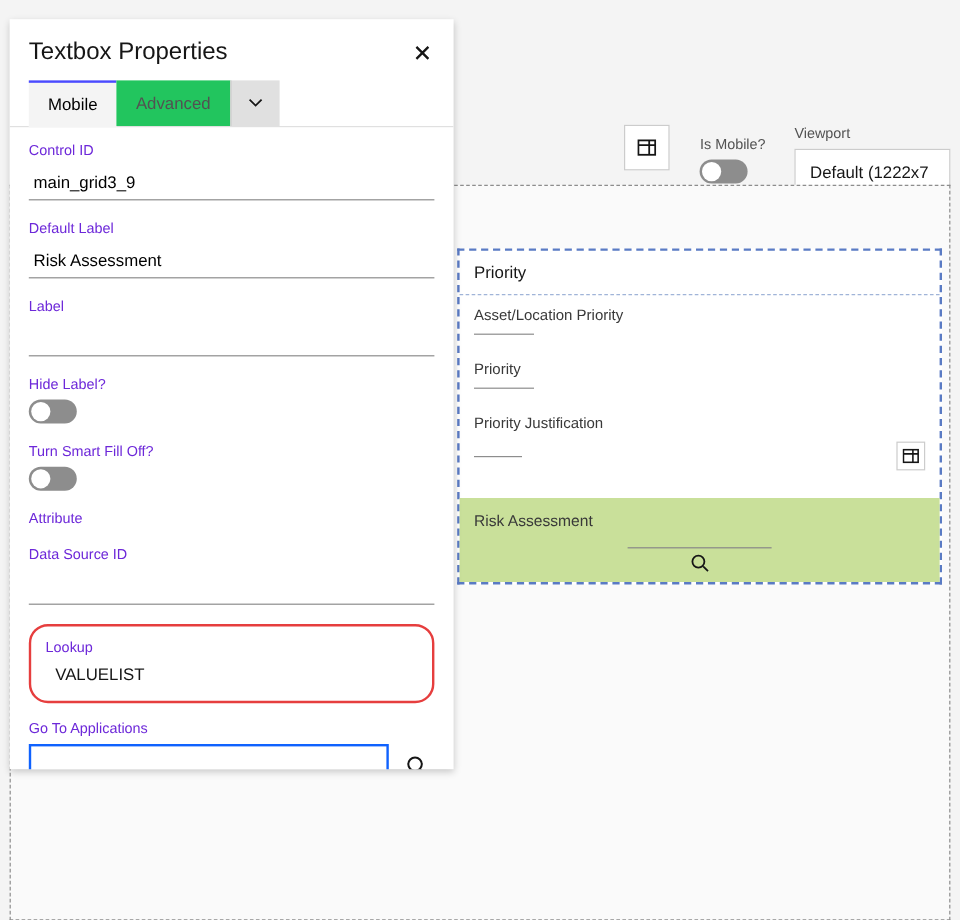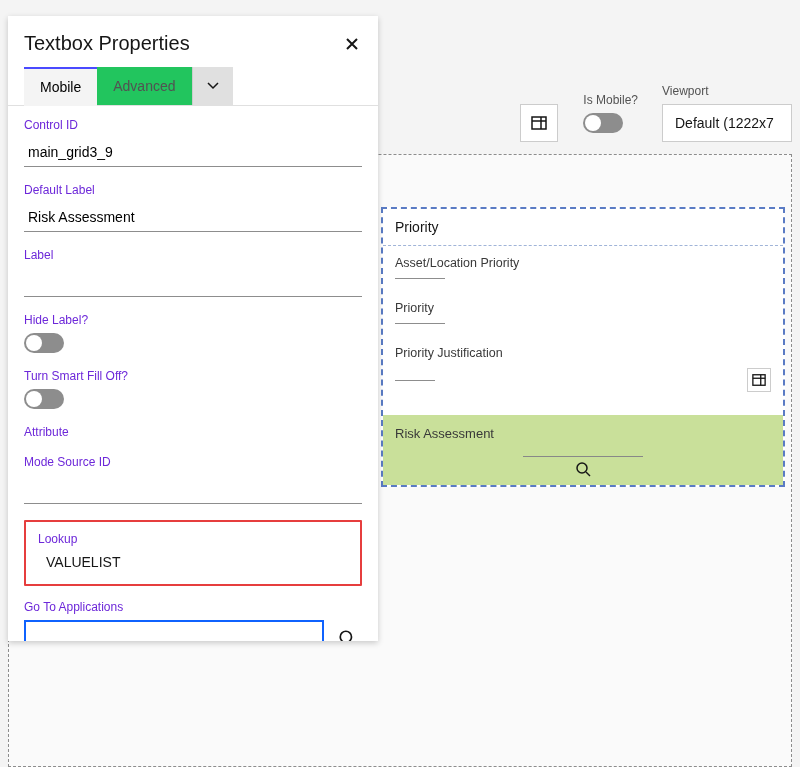--- a/index.html
+++ b/index.html
@@ -21,33 +21,33 @@
     .field { margin-bottom: 16px; }
     .field-label { font-size: 12px; color: #6d28d9; margin-bottom: 6px; display: block; }
     .field-input { width: 100%; border: none; border-bottom: 1px solid #8d8d8d; padding: 6px 4px; font-size: 14px; background: transparent; outline: none; }
     .field-input-wrap { display: flex; align-items: flex-end; }
     .field-input-wrap .field-input { flex: 1; }
     .search-icon-btn { border: none; border-bottom: 1px solid #8d8d8d; padding: 5px 8px; background: transparent; cursor: pointer; }
     
     .toggle { width: 40px; height: 20px; background: #8d8d8d; border-radius: 10px; position: relative; cursor: pointer; }
     .toggle::after { content: ''; position: absolute; width: 16px; height: 16px; background: #fff; border-radius: 50%; top: 2px; left: 2px; }
     
-    .lookup-box { border: 2px solid #e63e3e; border-radius: 1px; padding: 10px 12px 14px 12px; margin-bottom: 14px; }
+    .lookup-box { border: 2px solid #e63e3e; border-radius: 16px; padding: 10px 12px 14px 12px; margin-bottom: 14px; }
     .lookup-box .field-label { margin-bottom: 8px; }
     .lookup-value { font-size: 14px; padding-left: 8px; }
     
     .goto-input { border: 2px solid #0f62fe; padding: 8px; width: 100%; outline: none; font-size: 14px; }
     .goto-wrap { display: flex; align-items: center; gap: 8px; }
     .goto-wrap .search-standalone { padding: 6px; cursor: pointer; }
     
     .select-box { width: 130px; border: 1px solid #8d8d8d; padding: 8px 10px; display: flex; justify-content: space-between; align-items: center; cursor: pointer; background: #fff; }
     
     
     .canvas { position: absolute; top: 0; left: 0; right: 0; bottom: 0; background: #f4f4f4; z-index: -1; }
-    .toolbar { position: absolute; top: 84px; right: 8px; display: flex; align-items: center; gap: 24px; }
+    .toolbar { position: absolute; top: 104px; right: 8px; display: flex; align-items: center; gap: 24px; }
     .toolbar-label { font-size: 12px; color: #525252; margin-bottom: 6px; display: block; }
     .toolbar-group { display: flex; flex-direction: column; }
     .viewport-select { border: 1px solid #ccc; background: #fff; padding: 10px 12px; display: flex; align-items: center; gap: 20px; font-size: 14px; cursor: pointer; width: 130px; justify-content: space-between; white-space: nowrap; overflow: hidden; }
     .tool-icon-btn { border: 1px solid #ccc; background: #fff; padding: 10px; cursor: pointer; position: absolute; top: 104px; left: 520px; }
     
     .design-area { position: absolute; top: 154px; left: 8px; right: 8px; bottom: 0; background: #fafafa; border: 1px dashed #8d8d8d; }
     .priority-panel { position: absolute; top: 52px; left: 372px; right: 6px; border: 2px dashed #5a7bc4; background: #fff; }
     .priority-header { padding: 10px 12px; border-bottom: 1px dashed #a0b4d8; font-size: 14px; }
     .priority-body { padding: 10px 12px 20px 12px; }
     .design-field { margin-bottom: 22px; }
@@ -174,21 +174,21 @@
     <div class="field">
       <label class="field-label">Turn Smart Fill Off?</label>
       <div class="toggle"></div>
     </div>
 
     <div class="field">
       <label class="field-label">Attribute</label>
     </div>
 
     <div class="field">
-      <label class="field-label">Mode Source ID</label>
+      <label class="field-label">Data Source ID</label>
       <input class="field-input" value="" style="">
     </div>
 
     <div class="lookup-box">
       <label class="field-label">Lookup</label>
       <div class="lookup-value">VALUELIST</div>
     </div>
 
     <div class="field">
       <label class="field-label">Go To Applications</label>

